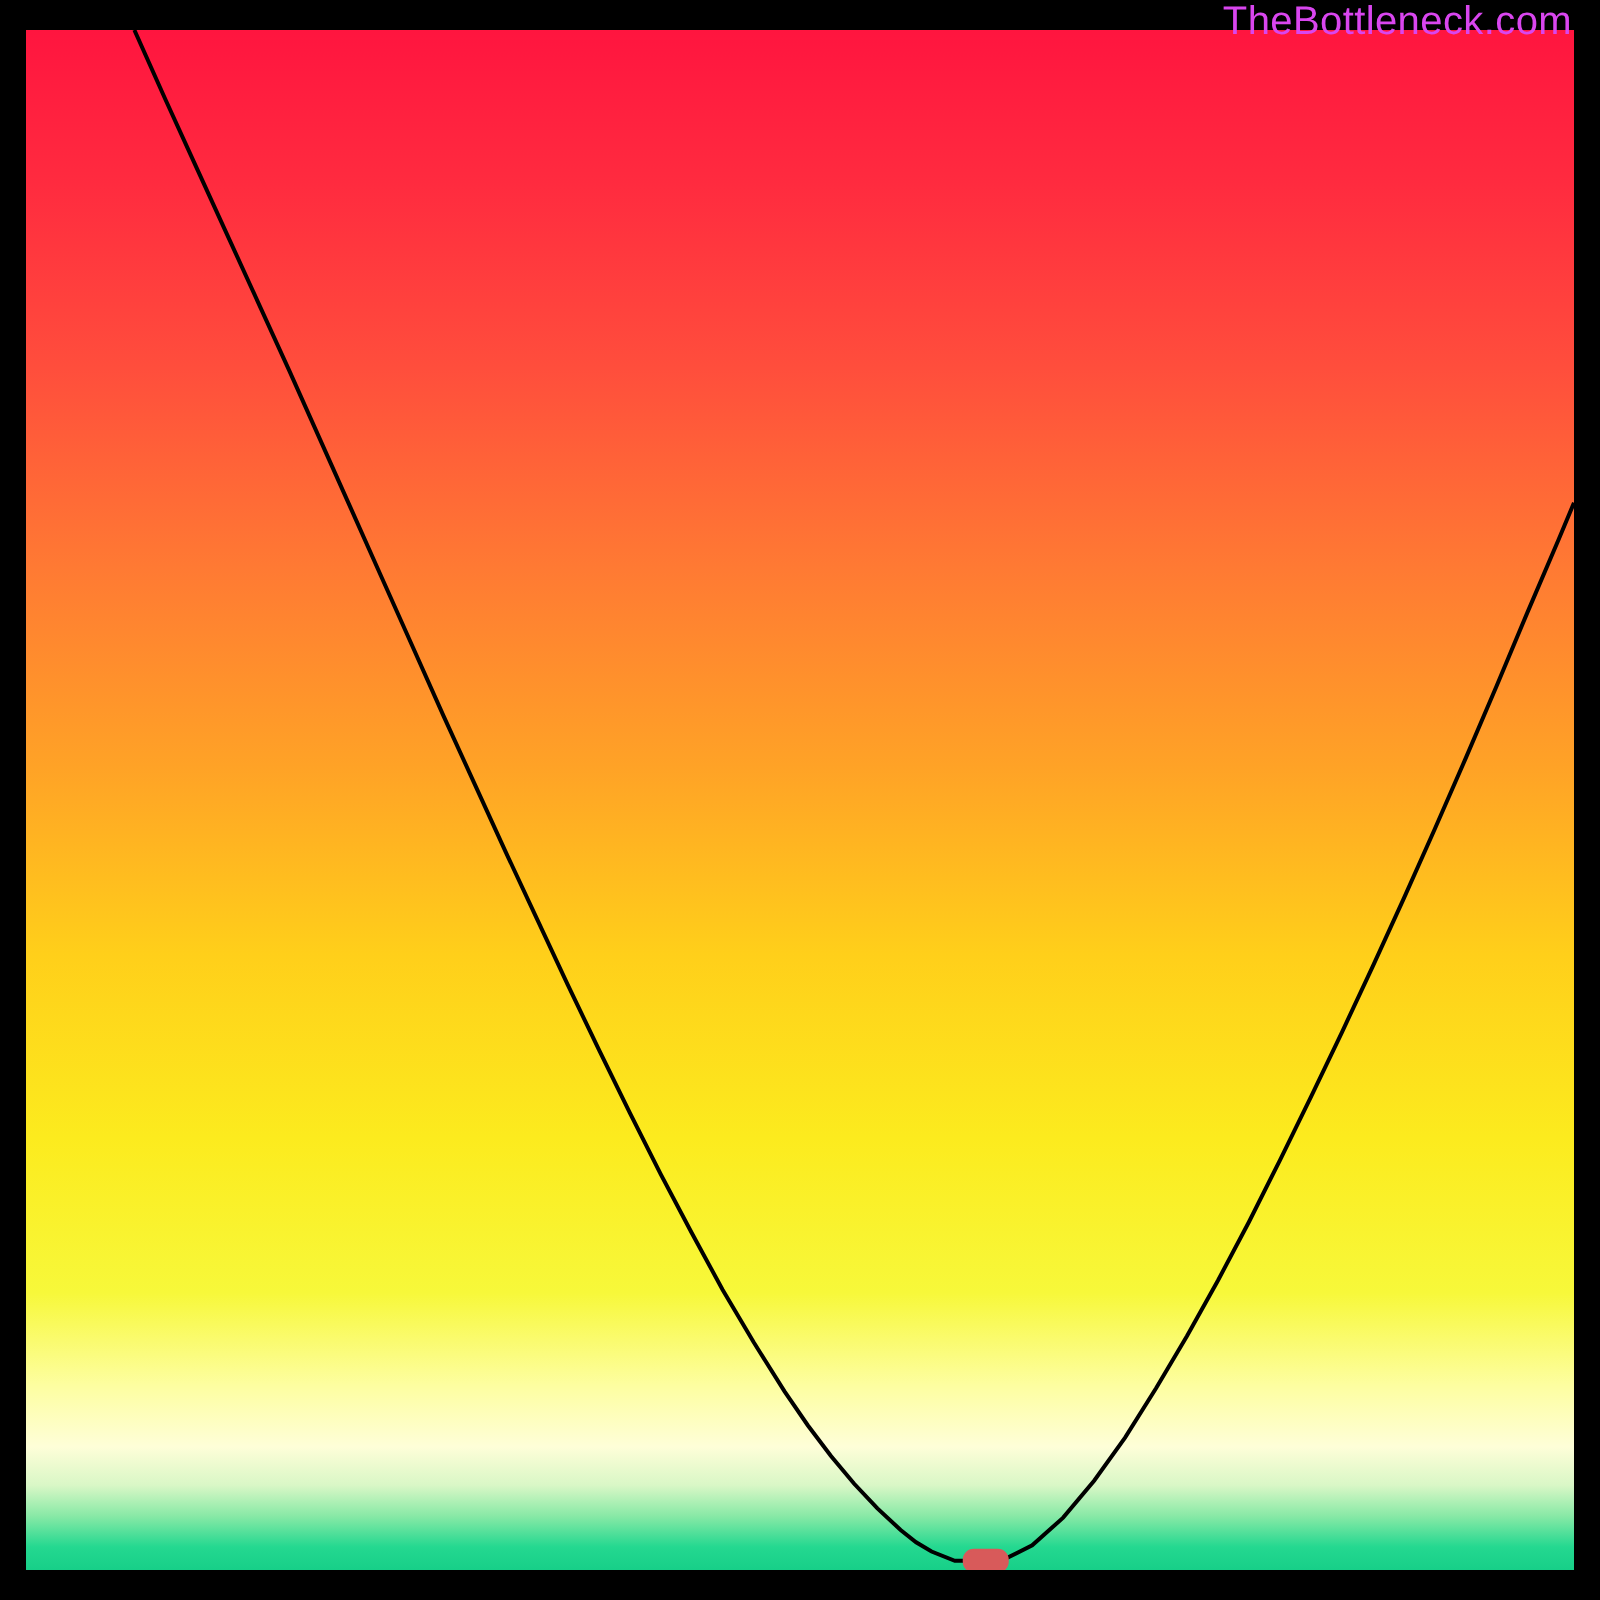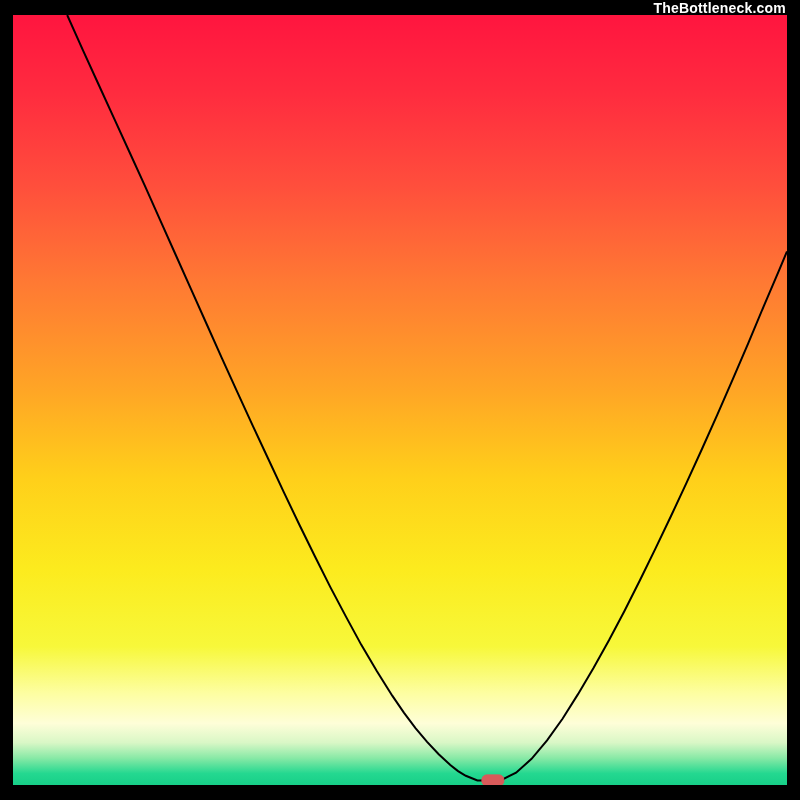--- a/index.html
+++ b/index.html
@@ -24,23 +24,23 @@
     left: 13px;
     top: 15px;
     width: 774px;
     height: 770px;
     overflow: hidden;
   }
   .watermark {
     position: absolute;
     top: 0px;
     right: 14px;
-    color: #ffffff;
-    font-size: 14px;
-    font-weight: 700;
+    color: #d946ef;
+    font-size: 20px;
+    font-weight: 400;
     letter-spacing: 0.2px;
     user-select: none;
   }
   svg {
     display: block;
   }
 </style>
 </head>
 <body>
 

